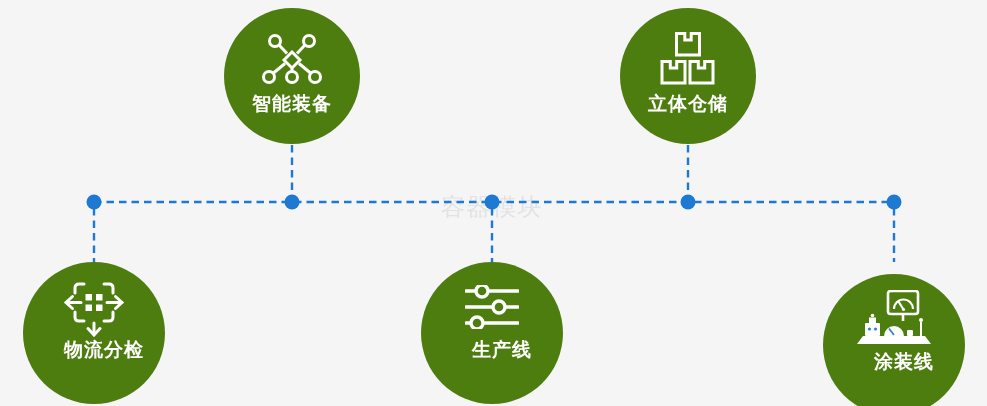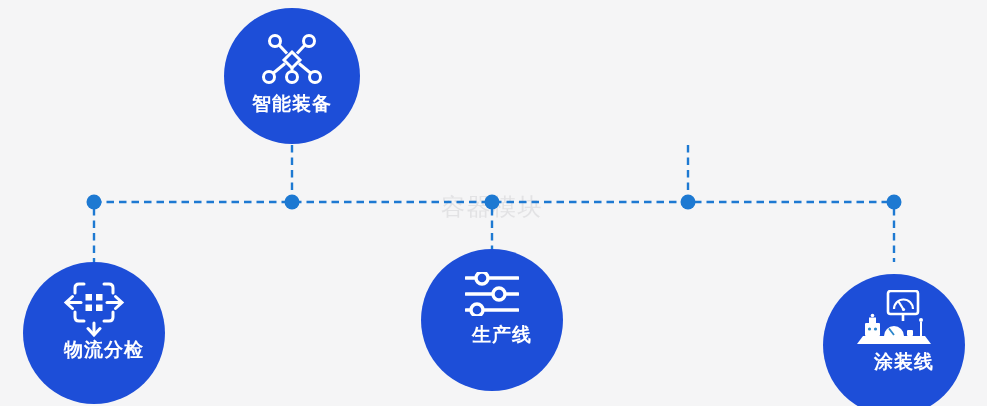--- a/index.html
+++ b/index.html
@@ -7,30 +7,30 @@
     position:relative;width:987px;height:406px;background:#f5f5f6;
     overflow:hidden;font-family:"DejaVu Sans","Liberation Sans",sans-serif;
   }
   .watermark{
     position:absolute;left:441px;top:191px;z-index:1;
     font-size:24px;color:#e2e2e4;letter-spacing:1.5px;white-space:nowrap;
     user-select:none;
   }
   .connectors{position:absolute;left:0;top:0;z-index:2;pointer-events:none;}
   .node{
-    position:absolute;z-index:3;border-radius:50%;background:#1d4ed8;
+    position:absolute;z-index:3;border-radius:50%;background:#4d7c0f;
     display:flex;flex-direction:column;align-items:center;color:#ffffff;
     box-sizing:border-box;
   }
   .node.top{padding-top:25px;}
   .node.bottom{padding-top:14px;}
   .n1{left:224px;top:8px;width:136px;height:136px;}
   .n2{left:620px;top:8px;width:136px;height:136px;}
   .n3{left:23px;top:262px;width:142px;height:142px;}
-  .n4{left:421px;top:249px;width:142px;height:142px;font-family:Liberation Mono, monospace;}
+  .n4{left:421px;top:262px;width:142px;height:142px;}
   .n5{left:823px;top:274px;width:142px;height:142px;}
   .icon-wrap{display:flex;align-items:center;justify-content:center;}
   .node.top .icon-wrap{height:52px;}
   .node.bottom .icon-wrap{height:62px;}
   .label{
     font-size:19px;font-weight:bold;line-height:1;letter-spacing:1px;
     white-space:nowrap;
   }
   .node.top .label{margin-top:9px;}
   .node.bottom .label{margin-top:2px;margin-left:20px;}
@@ -75,20 +75,30 @@
         <path class="s" d="M19 12 L27 20.5"></path>
         <path class="s" d="M45 12 L37 20.5"></path>
         <path class="s" d="M13.5 40 L25 30.5"></path>
         <path class="s" d="M50.5 40 L39 30.5"></path>
         <path class="s" d="M32 38.5 L32 35"></path>
       </svg>
     </div>
     <div class="label">智能装备</div>
   </div>
 
+  <div class="node top n2">
+    <div class="icon-wrap">
+      <svg class="icon" width="58" height="54" viewBox="0 0 58 54">
+        <path class="s" d="M25.8 1.5 H17.5 V23 H40.5 V1.5 H32.2 V8 H25.8 Z"></path>
+        <path class="s" d="M11.3 29.5 H3 V51 H26 V29.5 H17.7 V36 H11.3 Z"></path>
+        <path class="s" d="M39.3 29.5 H31 V51 H54 V29.5 H45.7 V36 H39.3 Z"></path>
+      </svg>
+    </div>
+    <div class="label">立体仓储</div>
+  </div>
 
   <div class="node bottom n3">
     <div class="icon-wrap">
       <svg class="icon" width="62" height="60" viewBox="0 0 62 60">
         <g stroke-linecap="round">
           <path class="s" d="M12 16 V11 Q12 7 16 7 H21"></path>
           <path class="s" d="M41 7 H46 Q50 7 50 11 V16"></path>
           <path class="s" d="M50 35 V40 Q50 44 46 44 H41"></path>
           <path class="s" d="M21 44 H16 Q12 44 12 40 V35"></path>
           <path class="s" d="M18 25.5 H5"></path>

